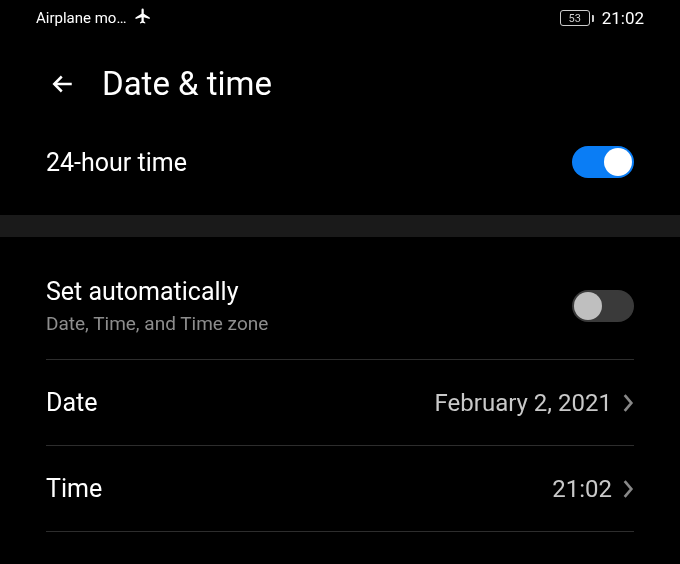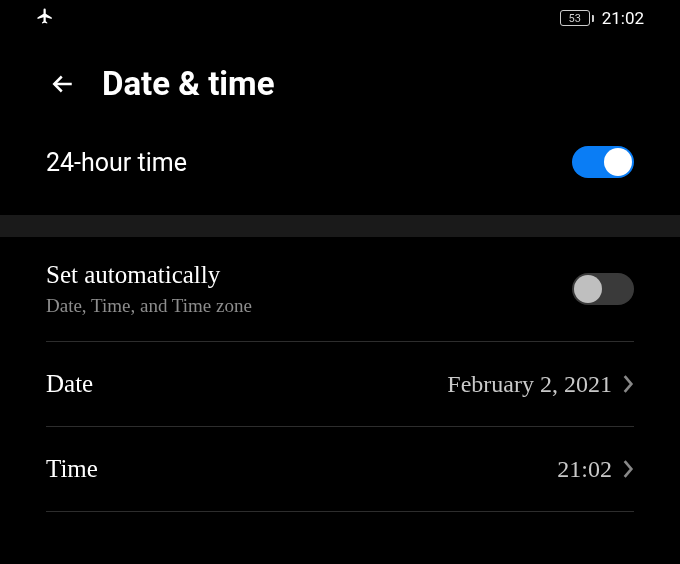--- a/index.html
+++ b/index.html
@@ -47,21 +47,21 @@
     }
     .header {
       display: flex;
       align-items: center;
       gap: 24px;
       padding: 28px 36px 34px 48px;
     }
     .back-icon { display:flex; align-items:center; }
     .header-title {
       font-size: 33px;
-      font-weight: 700;
+      font-weight: 400;
     }
     .row {
       padding: 0 46px;
       display: flex;
       align-items: center;
       justify-content: space-between;
       min-height: 78px;
     }
     .row-24h {
       padding-bottom: 28px;
@@ -87,22 +87,21 @@
       border-radius: 50%;
       background: #fff;
     }
     .toggle-on .toggle-knob { right: 2px; }
     .toggle-off .toggle-knob { left: 2px; background: #bfbfbf; }
     .divider-thick {
       height: 22px;
       background: #1a1a1a;
     }
     .section {
-      padding: 0 46px;
-      font-family: Liberation Serif, serif;
+      padding: 16px 46px;
     }
     .row-auto {
       display: flex;
       align-items: center;
       justify-content: space-between;
       padding: 24px 0 24px 0;
       border-bottom: 1px solid #2d2d2d;
     }
     .row-auto-text .title {
       font-size: 25px;
@@ -135,20 +134,21 @@
       font-size: 24px;
       color: #c9c9c9;
     }
     .chevron { display: flex; align-items: center; }
   </style>
 </head>
 <body>
 
 <div class="status-bar">
   <div class="status-left">
+    <span>Airplane mo…</span>
     <span>
       <svg width="18" height="18" viewBox="0 0 24 24" fill="#fff">
           <path d="M21 16v-2l-8-5V3.5a1.5 1.5 0 0 0-3 0V9l-8 5v2l8-2.5V19l-2 1.5V22l3.5-1 3.5 1v-1.5L13 19v-5.5l8 2.5z"></path>
         </svg>
     </span>
   </div>
   <div class="status-right">
     <div class="battery">
       <div class="battery-body">
           <span>53</span>

